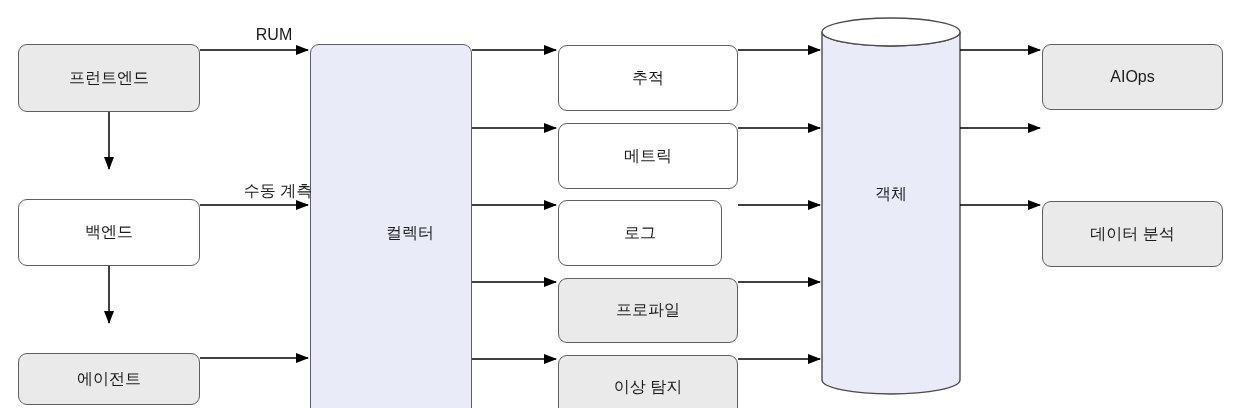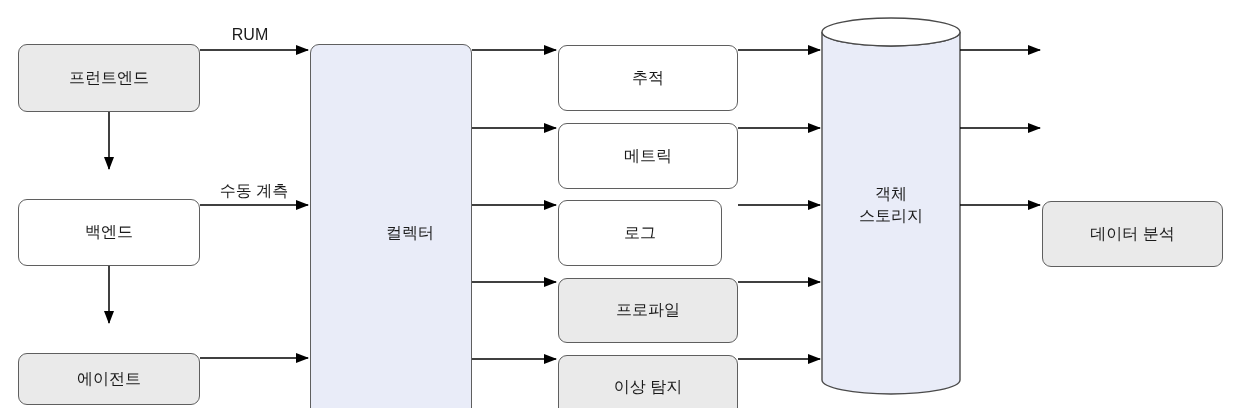--- a/index.html
+++ b/index.html
@@ -40,20 +40,21 @@
   }
   .node.gray{background:var(--gray-fill);}
   .node.white{background:var(--white-fill);}
   .node.lavender{background:var(--lavender-fill);padding-left:38px;}
   .edge-label{
     position:absolute;
     color:var(--text);
     font-size:16px;
     text-align:center;
     white-space:nowrap;
+    margin-left:24px;
   }
   .cyl-label{
     position:absolute;
     left:822px;top:183px;width:138px;
     color:var(--text);
     font-size:16px;line-height:1.38;
     text-align:center;
   }
   .cyl-label span{display:block;}
 </style>
@@ -121,23 +122,25 @@
   </div>
   <div class="node gray" style="left:558px;top:250px;width:180px;height:65px">
     <span>프로파일</span>
   </div>
   <div class="node gray" style="left:558px;top:327px;width:180px;height:65px">
     <span>이상 탐지</span>
   </div>
 
   <div class="cyl-label">
     <span>객체</span>
-    <span>스토리지</span>
   </div>
 
+  <div class="node gray" style="left:1042px;top:16px;width:181px;height:66px">
+    <span>AIOps</span>
+  </div>
   <div class="node gray" style="left:1042px;top:173px;width:181px;height:66px">
     <span>데이터 분석</span>
   </div>
 
   <div class="edge-label" style="left:200px;top:26px;width:100px">RUM</div>
   <div class="edge-label" style="left:198px;top:181px;width:112px">수동 계측</div>
 
 </div>
 
 </body></html>

